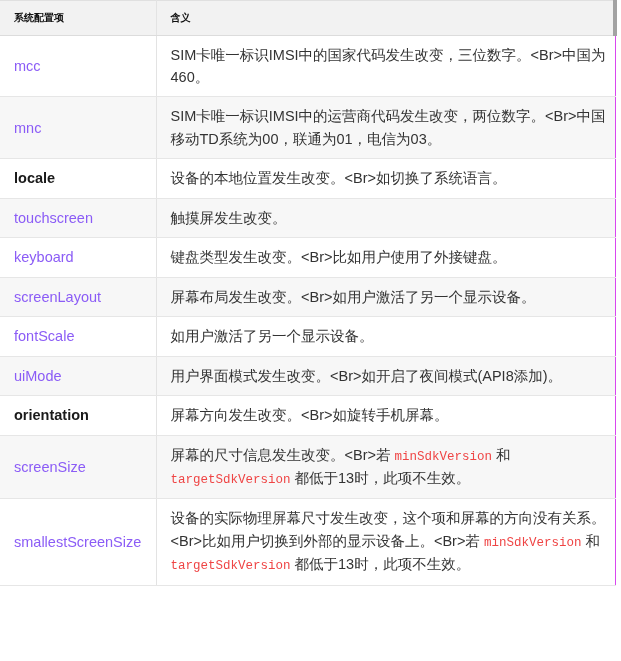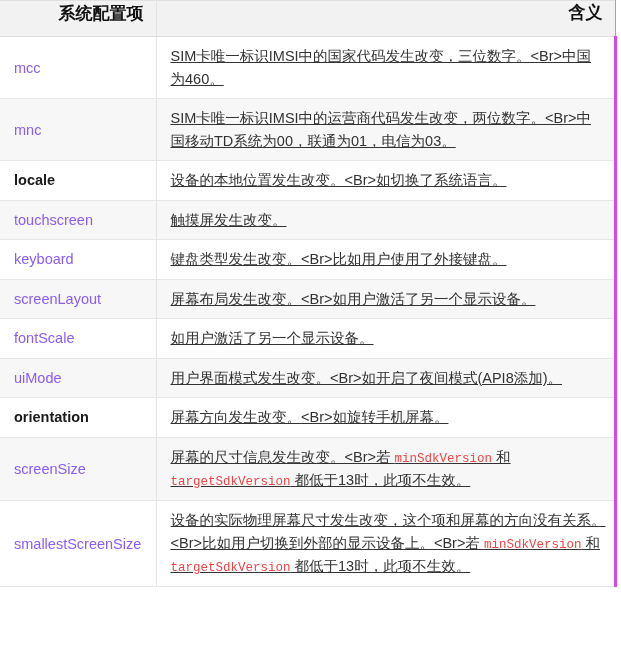--- a/index.html
+++ b/index.html
@@ -28,47 +28,47 @@
     font-size: 14.5px;
     line-height: 1.55;
   }
 
   table.config-table col.col-key   { width: 156px; }
   table.config-table col.col-desc  { width: 459px; }
 
   thead th {
     background: #f2f2f2;
     font-weight: bold;
-    font-size: 17px;
+    font-size: 10px;
     color: #111111;
-    text-align: right;
+    text-align: left;
     vertical-align: middle;
-    padding: 0 12px 9px 14px;
+    padding: 9px 12px 9px 14px;
     border-top: 1px solid #e0e0e0;
     border-bottom: 1px solid #dcdcdc;
     border-right: 1px solid #e3e3e3;
     height: 28px;
     box-sizing: border-box;
   }
-  thead th:last-child { border-right: 1px solid #a3a3a3; font-family: Liberation Mono, monospace; }
+  thead th:last-child { border-right: 4px solid #a3a3a3; }
 
   tbody td {
     vertical-align: middle;
     padding: 8px 10px 8px 14px;
     border-bottom: 1px solid #e6e6e6;
     border-right: 1px solid #e3e3e3;
     color: #8b5cf6;
     word-break: break-word;
   }
   tbody td.desc {
     padding-left: 14px;
     padding-right: 8px;
     color: #333333;
   }
-  tbody td:last-child { border-right: 3px solid #d946ef; text-decoration: underline; }
+  tbody td:last-child { border-right: 1px solid #d946ef; }
 
   tbody tr.odd  td { background: #ffffff; }
   tbody tr.even td { background: #f7f7f7; }
 
   tbody td.key { white-space: nowrap; }
   tbody td.key.bold { font-weight: bold; color: #1a1a1a; }
 
   .code {
     font-family: "Liberation Mono", "DejaVu Sans Mono", monospace;
     font-size: 12.5px;

